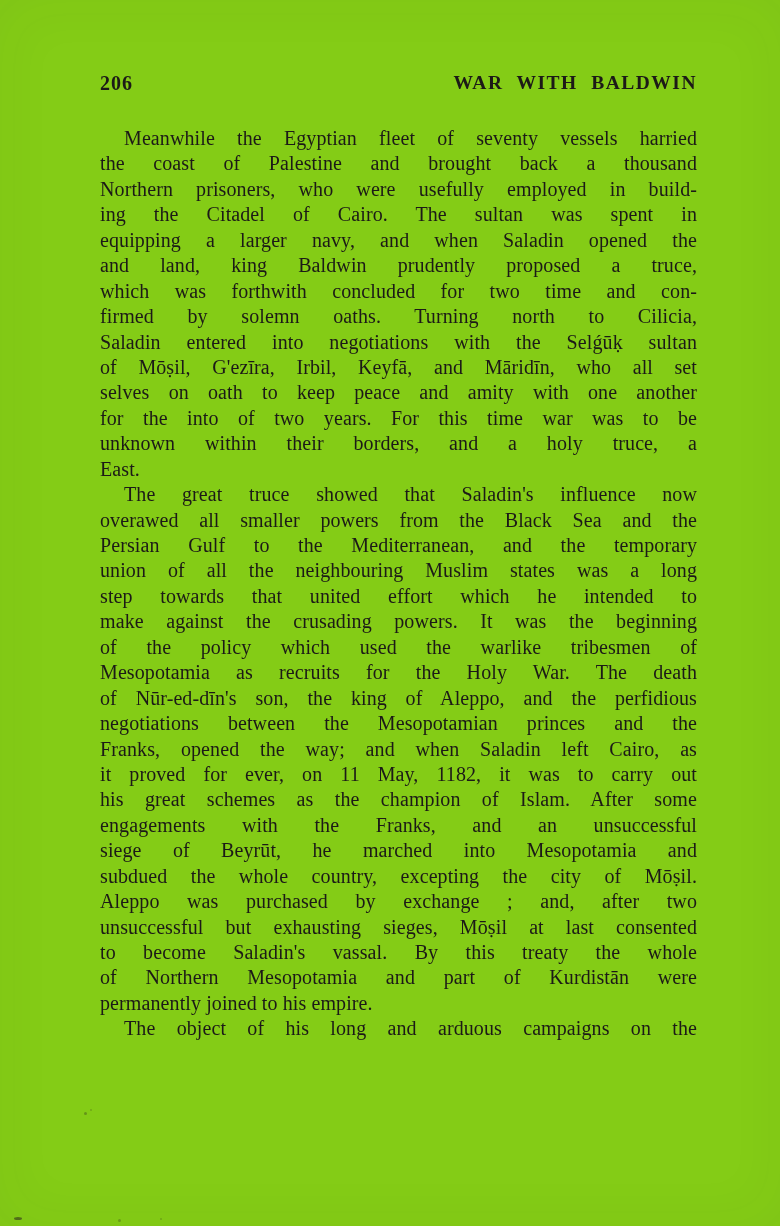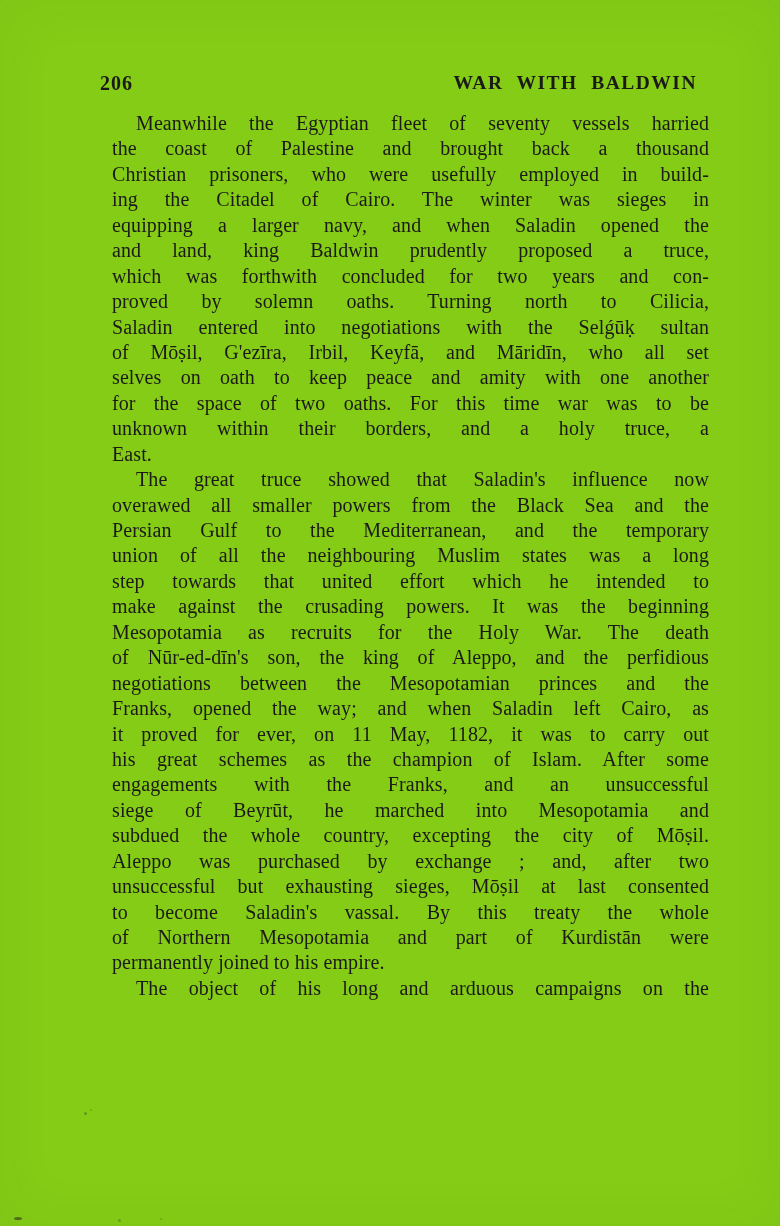--- a/index.html
+++ b/index.html
@@ -28,21 +28,21 @@
     line-height: 26px;
   }
   .running-head {
     text-align: right;
     font-size: 19.5px; font-weight: bold;
     letter-spacing: 1.5px; word-spacing: 7px;
     line-height: 26px;
   }
   .body-text {
     position: absolute;
-    top: 111px; left: 100px; width: 597px; margin-left: 12px;
+    top: 126px; left: 100px; width: 597px;
   }
   .line {
     position: relative;
     height: 25.45px; line-height: 25.45px;
     font-size: 20px;
     text-align: justify;
     text-align-last: justify;
     overflow: hidden;
     letter-spacing: 0.1px;
   }
@@ -65,38 +65,39 @@
 
 <div class="page">
   <div class="header">
     <span class="page-number">206</span>
     <div class="running-head">WAR WITH BALDWIN</div>
   </div>
 
   <div class="body-text" id="body-lines">
       <div class="line"><span class="indent"></span><span>Meanwhile the Egyptian fleet of seventy vessels harried</span></div>
       <div class="line"><span>the coast of Palestine and brought back a thousand</span></div>
-      <div class="line"><span>Christian prisoners, who were usefully employed in build-</span></div>
-      <div class="line"><span>ing the Citadel of Cairo. The winter was sieges in</span></div>
+      <div class="line"><span>Northern prisoners, who were usefully employed in build-</span></div>
+      <div class="line"><span>ing the Citadel of Cairo. The sultan was spent in</span></div>
       <div class="line"><span>equipping a larger navy, and when Saladin opened the</span></div>
       <div class="line"><span>and land, king Baldwin prudently proposed a truce,</span></div>
-      <div class="line"><span>which was forthwith concluded for two years and con-</span></div>
-      <div class="line"><span>proved by solemn oaths. Turning north to Cilicia,</span></div>
+      <div class="line"><span>which was forthwith concluded for two time and con-</span></div>
+      <div class="line"><span>firmed by solemn oaths. Turning north to Cilicia,</span></div>
       <div class="line"><span>Saladin entered into negotiations with the Selǵūḳ sultan</span></div>
       <div class="line"><span>of Mōṣil, G'ezīra, Irbil, Keyfā, and Māridīn, who all set</span></div>
       <div class="line"><span>selves on oath to keep peace and amity with one another</span></div>
-      <div class="line"><span>for the space of two oaths. For this time war was to be</span></div>
+      <div class="line"><span>for the into of two years. For this time war was to be</span></div>
       <div class="line"><span>unknown within their borders, and a holy truce, a</span></div>
       <div class="line end"><span>East.</span></div>
       <div class="line"><span class="indent"></span><span>The great truce showed that Saladin's influence now</span></div>
       <div class="line"><span>overawed all smaller powers from the Black Sea and the</span></div>
       <div class="line"><span>Persian Gulf to the Mediterranean, and the temporary</span></div>
       <div class="line"><span>union of all the neighbouring Muslim states was a long</span></div>
       <div class="line"><span>step towards that united effort which he intended to</span></div>
       <div class="line"><span>make against the crusading powers. It was the beginning</span></div>
+      <div class="line"><span>of the policy which used the warlike tribesmen of</span></div>
       <div class="line"><span>Mesopotamia as recruits for the Holy War. The death</span></div>
       <div class="line"><span>of Nūr-ed-dīn's son, the king of Aleppo, and the perfidious</span></div>
       <div class="line"><span>negotiations between the Mesopotamian princes and the</span></div>
       <div class="line"><span>Franks, opened the way; and when Saladin left Cairo, as</span></div>
       <div class="line"><span>it proved for ever, on 11 May, 1182, it was to carry out</span></div>
       <div class="line"><span>his great schemes as the champion of Islam. After some</span></div>
       <div class="line"><span>engagements with the Franks, and an unsuccessful</span></div>
       <div class="line"><span>siege of Beyrūt, he marched into Mesopotamia and</span></div>
       <div class="line"><span>subdued the whole country, excepting the city of Mōṣil.</span></div>
       <div class="line"><span>Aleppo was purchased by exchange ; and, after two</span></div>

